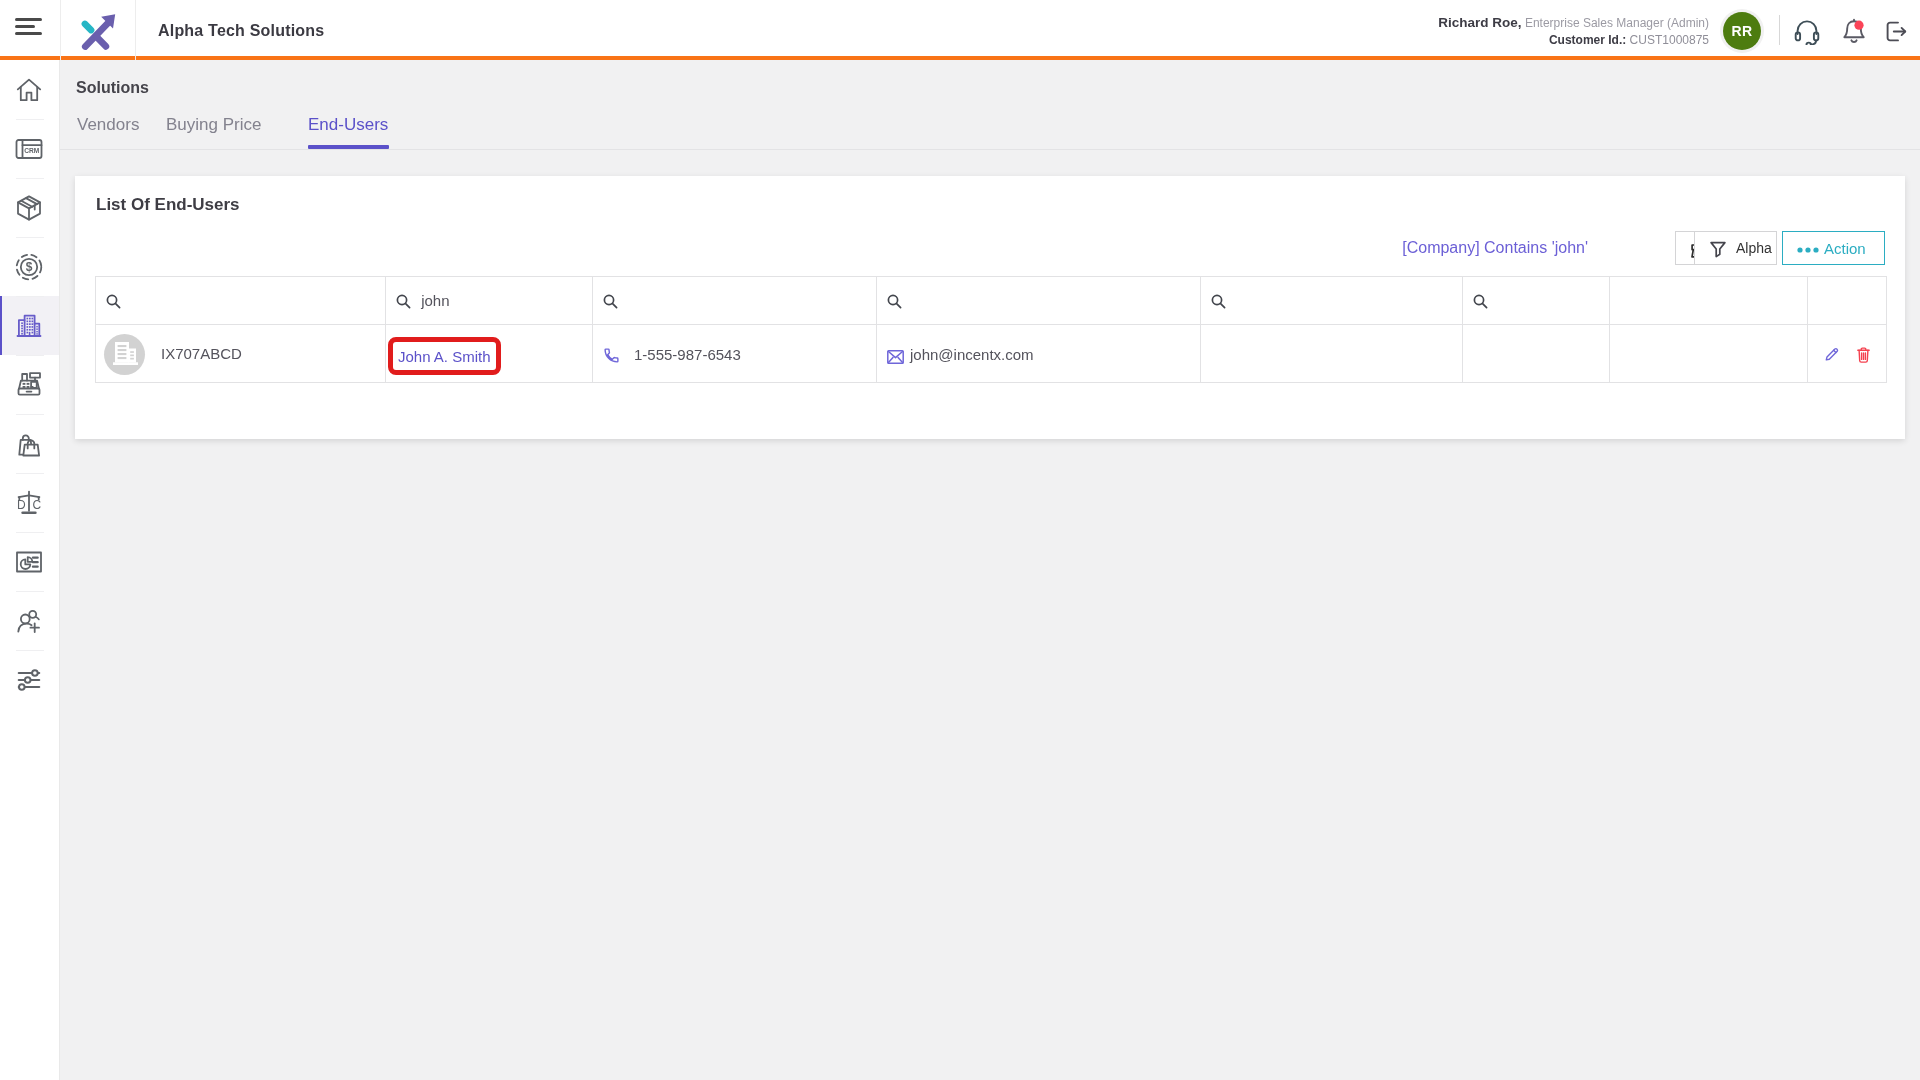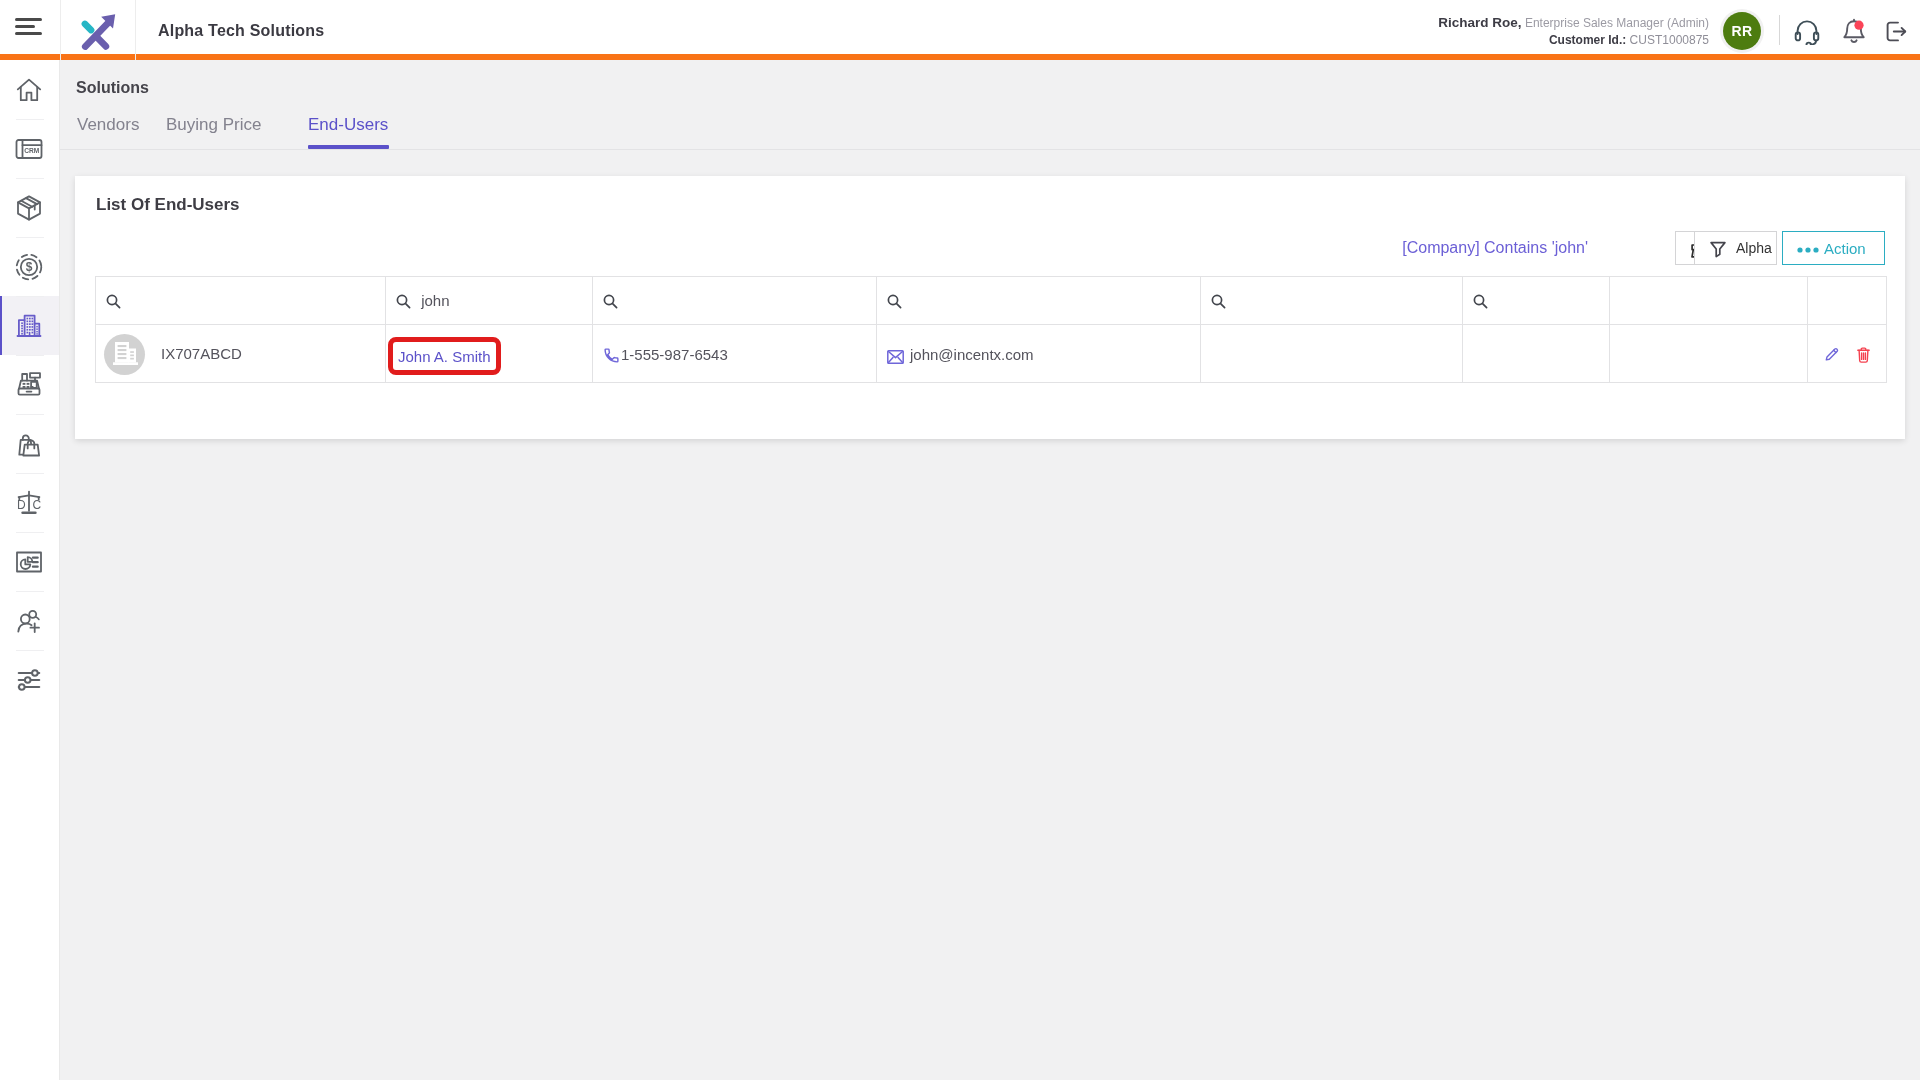--- a/index.html
+++ b/index.html
@@ -1,18 +1,18 @@
 <!DOCTYPE html>
 <html><head>
 <meta charset="utf-8">
 <style>
   * { margin:0; padding:0; box-sizing:border-box; }
   html,body { width:1920px; height:1080px; overflow:hidden; }
   body { font-family:"Liberation Sans", sans-serif; background:#f1f1f2; position:relative; }
-  .topbar { position:absolute; left:0; top:0; width:1920px; height:60px; background:#fff; border-bottom:6px solid #f97316; z-index:5; }
+  .topbar { position:absolute; left:0; top:0; width:1920px; height:60px; background:#fff; border-bottom:4px solid #f97316; z-index:5; }
   .vline { position:absolute; top:0; width:1px; height:60px; background:#ededed; }
   .burger { position:absolute; left:15px; top:18px; }
   .burger div { height:2.6px; background:#4a4a4a; border-radius:2px; margin-bottom:4.5px; }
   .b1 { width:27px; } .b2 { width:20px; } .b3 { width:27px; }
   .logo { position:absolute; left:80px; top:11px; }
   .brand { position:absolute; left:158px; top:22px; font-size:16px; font-weight:bold; color:#3b3a42; letter-spacing:.2px; }
   .userblock { position:absolute; right:211px; top:14px; text-align:right; line-height:17px; }
   .userblock .l1 { font-size:12px; color:#9b9aa3;text-align:right; }
   .userblock .l1 b { color:#3d3c45; font-size:13.5px; }
   .userblock .l2 { font-size:12px; color:#8f8e98; }
@@ -343,21 +343,21 @@
                     <rect x="4.6" y="12" width="8.8" height="2.1"></rect>
                     <rect x="4.6" y="16" width="8.8" height="2.1"></rect>
                     <rect x="17.2" y="10.2" width="3.7" height="1.7"></rect>
                     <rect x="17.2" y="13.5" width="3.7" height="1.7"></rect>
                     <rect x="17.2" y="16.8" width="3.7" height="1.7"></rect>
                   </g>
                 </svg></span>IX707ABCD</td>
         <td><span class="redbox">John A. Smith</span></td>
         <td><svg class="sico" width="17" height="17" viewBox="0 0 24 24" fill="none" stroke="#6f66d9" stroke-width="2" stroke-linecap="round" stroke-linejoin="round">
                 <path d="M6.62 10.79c1.44 2.83 3.76 5.14 6.59 6.59l2.2-2.2c.27-.27.67-.36 1.02-.24 1.12.37 2.33.57 3.57.57.55 0 1 .45 1 1V20c0 .55-.45 1-1 1-9.39 0-17-7.61-17-17 0-.55.45-1 1-1h3.5c.55 0 1 .45 1 1 0 1.25.2 2.45.57 3.57.11.35.03.74-.25 1.02l-2.2 2.2z"></path>
-              </svg><span style="margin-left:1px">1-555-987-6543</span></td>
+              </svg><span style="margin-left:14px">1-555-987-6543</span></td>
         <td><svg class="sico" width="17" height="14" viewBox="0 0 17 14" fill="none" stroke="#6f66d9" stroke-width="1.5" stroke-linejoin="round">
                 <rect x="0.8" y="0.8" width="15.4" height="12.4" rx="0.8"></rect>
                 <path d="M1.2 1.3 L8.5 7.6 L15.8 1.3"></path>
                 <path d="M1.2 12.7 L6.4 6.9"></path>
                 <path d="M15.8 12.7 L10.6 6.9"></path>
               </svg><span style="margin-left:6px">john@incentx.com</span></td>
         <td></td>
             <td></td>
             <td></td>
         <td class="ac"><svg class="sico" width="16" height="16" viewBox="0 0 16 16" fill="none" stroke="#6f66d9" stroke-width="1.4" stroke-linecap="round" stroke-linejoin="round" style="margin-right:16px">

